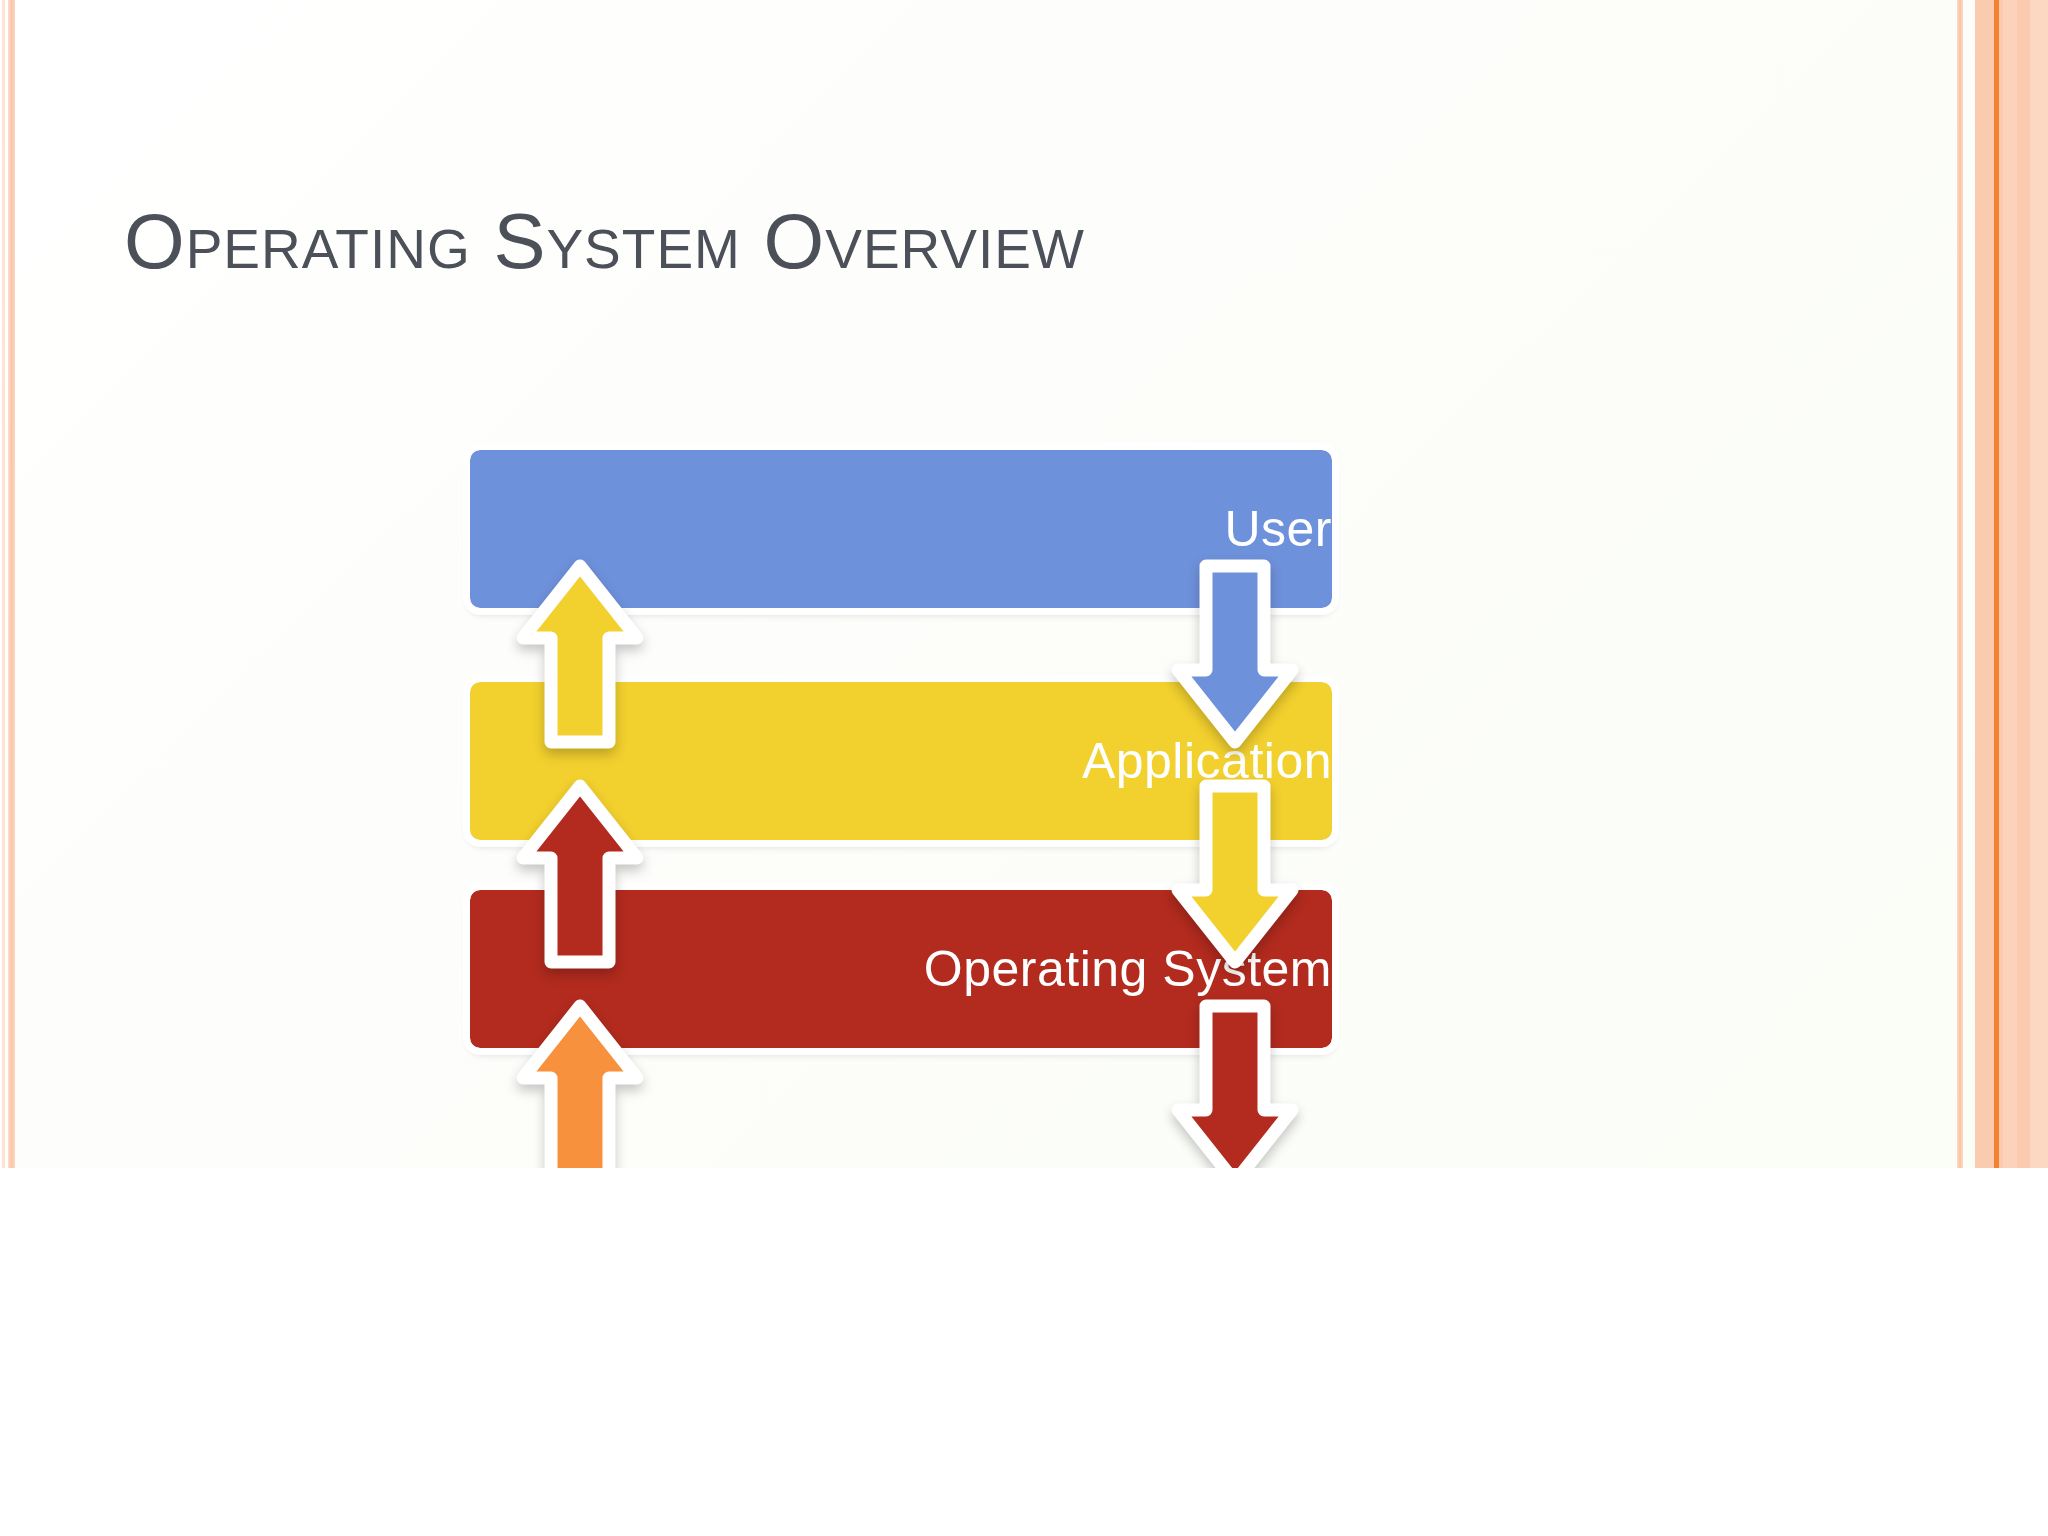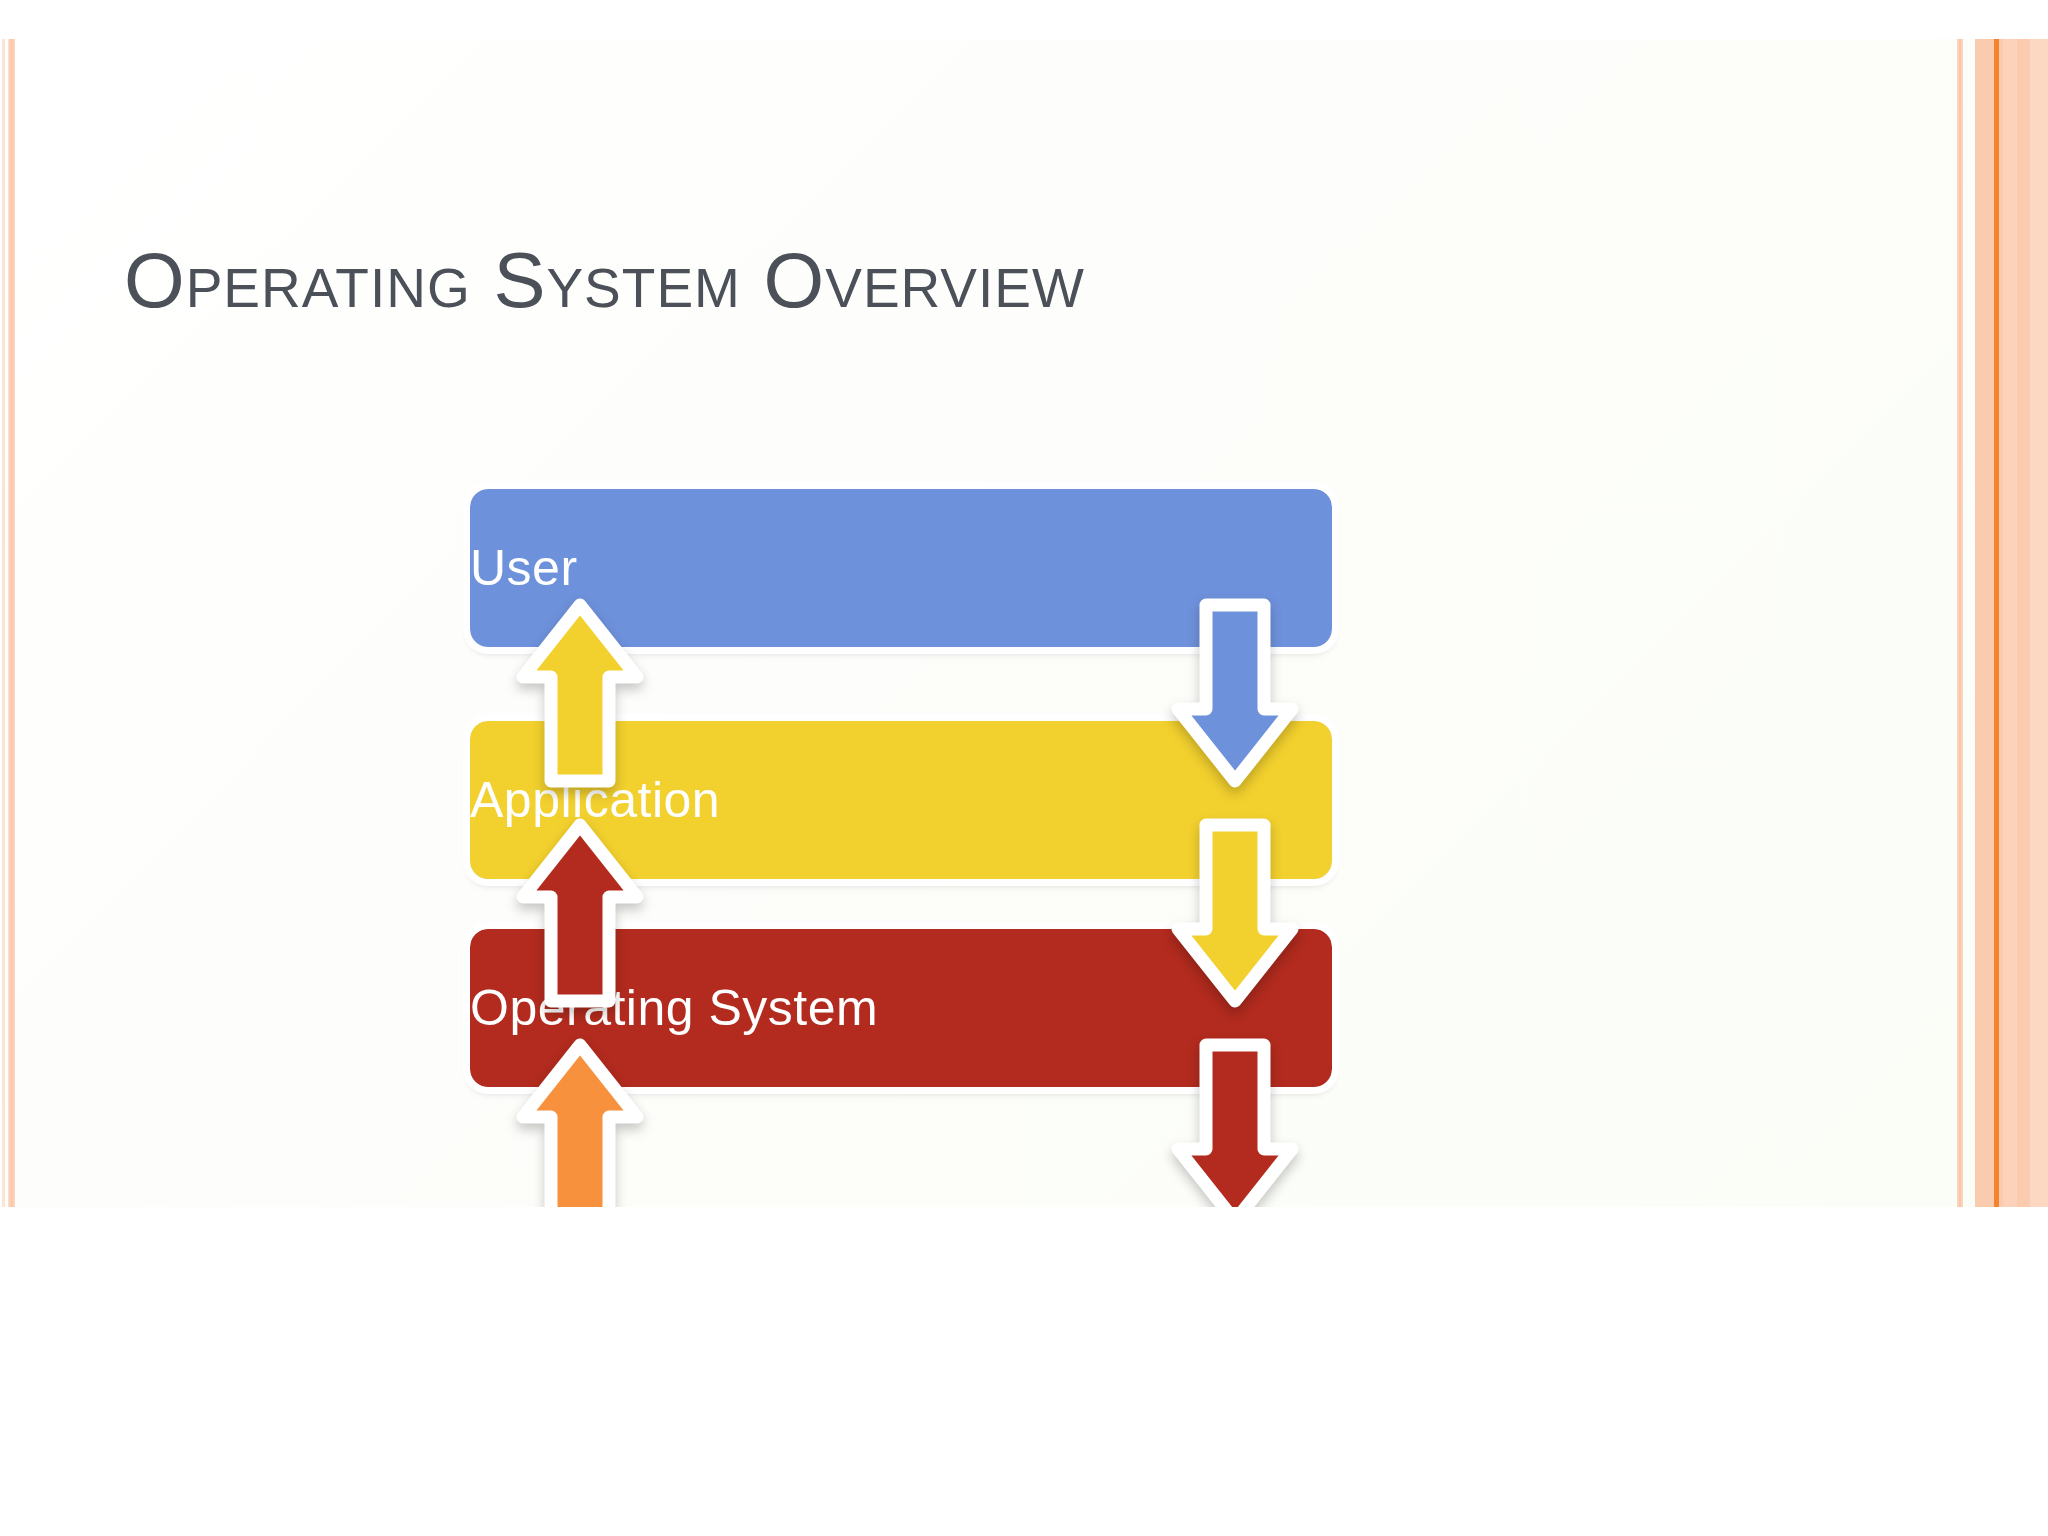--- a/index.html
+++ b/index.html
@@ -7,21 +7,20 @@
     padding: 0;
     background: #ffffff;
   }
   #slide {
     position: relative;
     width: 2048px;
     height: 1168px;
     background: linear-gradient(135deg, #ffffff 0%, #fdfefb 40%, #fbfdf7 100%);
     overflow: hidden;
     font-family: "Liberation Sans", sans-serif;
-    margin-top: 39px;
   }
 
   
   .edge-left-thin {
     position: absolute;
     left: 8px; top: 0;
     width: 7px; height: 100%;
     background: linear-gradient(to right, #fde0cf 0%, #fac6a8 45%, #fbd6c0 100%);
   }
   .edge-left-thin2 {
@@ -80,26 +79,26 @@
     left: 470px;
     top: 450px;
     width: 862px;
     height: 800px;
   }
   .layer-box {
     position: absolute;
     left: 0;
     width: 862px;
     height: 158px;
-    border-radius: 18px;
+    border-radius: 10px;
     box-shadow: 0 5px 9px rgba(0,0,0,0.22);
     outline: 7px solid #ffffff;
     display: flex;
     align-items: center;
-    justify-content: flex-start;
+    justify-content: flex-end;
     z-index: 2;
   }
   .layer-label {
     color: #ffffff;
     font-size: 50px;
     font-weight: 400;
     letter-spacing: 0.5px;
   }
 
   

